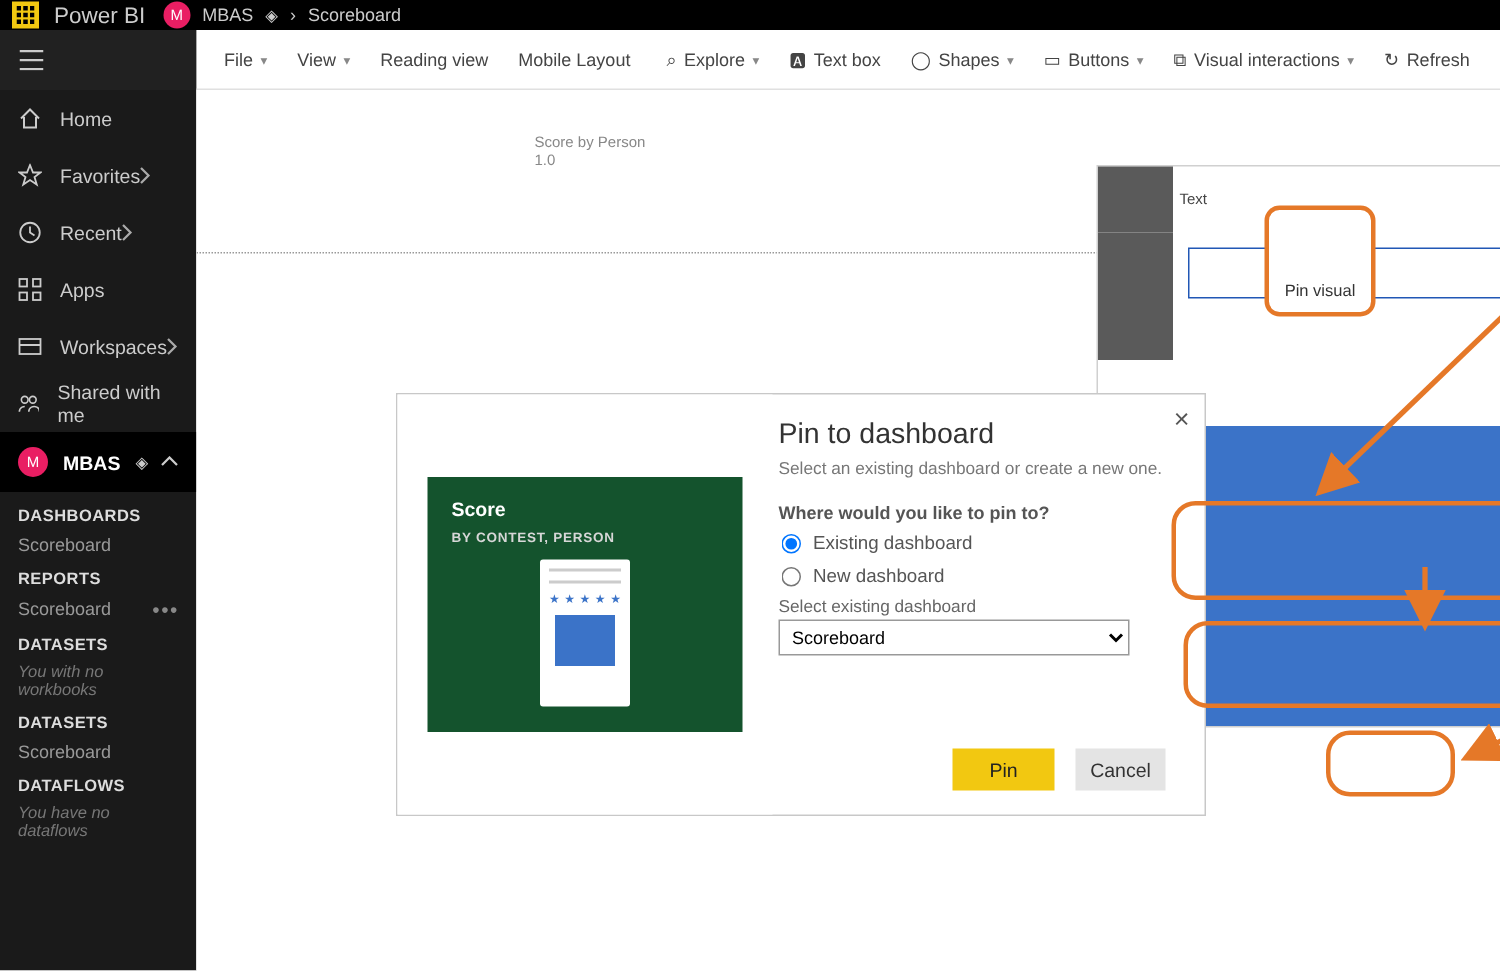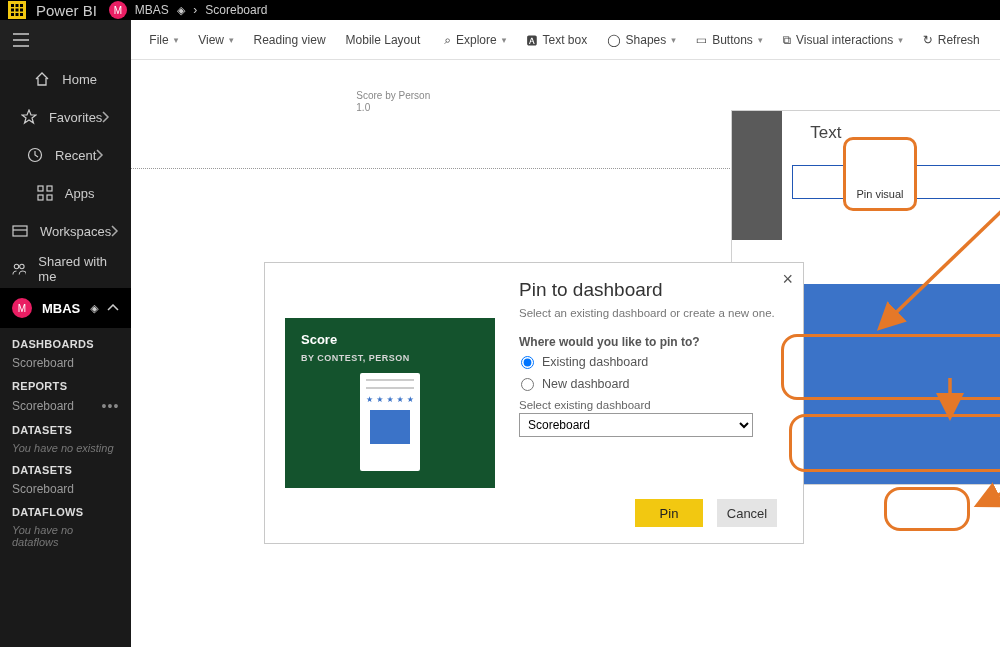--- a/index.html
+++ b/index.html
@@ -14,21 +14,21 @@
 .breadcrumb { font-size: 12px; color: #ccc; display: flex; align-items: center; gap: 8px; }
 .breadcrumb .diamond { font-size: 11px; }
 
 
 .app-body { display: flex; height: calc(100% - 20px); }
 
 
 .sidebar { width: 178px; background: #1a1a1a; color: #ccc; font-size: 13px; display: flex; flex-direction: column; }
 .hamburger { height: 40px; display: flex; align-items: center; padding-left: 13px; background: #212121; }
 .hamburger svg { width: 16px; height: 14px; }
-.nav-item { height: 38px; display: flex; align-items: center; padding: 0 12px; cursor: pointer; justify-content: center; }
+.nav-item { height: 38px; display: flex; align-items: center; padding: 0 12px; cursor: pointer; justify-content: flex-start; }
 .nav-item .ni-left { display: flex; align-items: center; gap: 12px; }
 .nav-icon { width: 16px; height: 16px; display: flex; align-items: center; justify-content: center; }
 .chev { width: 8px; }
 .ws-head { height: 40px; background: #000; display: flex; align-items: center; padding: 0 12px; justify-content: space-between; }
 .ws-head .ni-left { display: flex; align-items: center; gap: 10px; }
 .ws-head .ws-badge2 { width: 20px; height: 20px; background: #e91e63; border-radius: 50%; color: #fff; font-size: 10px; display: flex; align-items: center; justify-content: center; }
 .ws-head .ws-name { font-weight: 600; color: #fff; font-size: 13px; }
 .sec-head { font-size: 11px; font-weight: 600; color: #ddd; padding: 10px 12px 4px; letter-spacing: 0.3px; }
 .sec-item { font-size: 12px; color: #999; padding: 2px 12px 0; display: flex; justify-content: space-between; align-items: center; }
 .sec-hint { font-size: 11px; font-style: italic; color: #777; padding: 2px 12px 0; }
@@ -45,21 +45,21 @@
 
 
 .chart-label { position: absolute; left: 225px; top: 30px; font-size: 10px; color: #888; line-height: 1.2; }
 
 
 .text-visual { position: absolute; left: 600px; top: 30px; width: 385px; }
 .text-visual-topbar { height: 20px; display: flex; align-items: center; justify-content: flex-end; gap: 14px; padding-right: 6px; font-size: 12px; color: #666; }
 .text-visual-body { border: 1px solid #d0d0d0; background: #fff; }
 .tvb-row1 { display: flex; height: 44px; }
 .tvb-gray { width: 50px; background: #5a5a5a; }
-.tvb-text { display: flex; align-items: center; padding-left: 28px; font-size: 17px; color: #444; }
+.tvb-text { display: flex; align-items: center; padding-left: 4px; font-size: 10px; color: #444; }
 .tvb-row2 { display: flex; height: 85px; }
 .tvb-input { flex: 1; margin: 10px; border: 1.5px solid #2157b5; height: 34px; }
 .tvb-stars { display: flex; gap: 20px; justify-content: flex-end; padding: 8px 18px 0 0; height: 44px; }
 .tvb-blue { height: 200px; background: #3b73c8; }
 
 
 .pin-tooltip { position: absolute; left: 843px; top: 137px; width: 74px; height: 74px; background: #fff; border: 3px solid #e57828; border-radius: 10px; display: flex; align-items: flex-end; justify-content: center; padding-bottom: 8px; font-size: 11px; color: #333; z-index: 20; }
 
 
 .modal { position: absolute; left: 264px; top: 262px; width: 540px; height: 282px; background: #fff; display: flex; border: 1px solid #c8c8c8; z-index: 30; }
@@ -224,21 +224,21 @@
         <span>Scoreboard</span>
       </div>
 
     <div class="sec-head">REPORTS</div>
     <div class="sec-item">
         <span>Scoreboard</span>
         <span class="ellipsis">•••</span>
       </div>
 
     <div class="sec-head">DATASETS</div>
-    <div class="sec-hint">You have no existing</div>
+    <div class="sec-hint">You with no workbooks</div>
 
     <div class="sec-head">DATASETS</div>
     <div class="sec-item">
         <span>Scoreboard</span>
       </div>
 
     <div class="sec-head">DATAFLOWS</div>
     <div class="sec-hint">You have no dataflows</div>
   </div>
 

